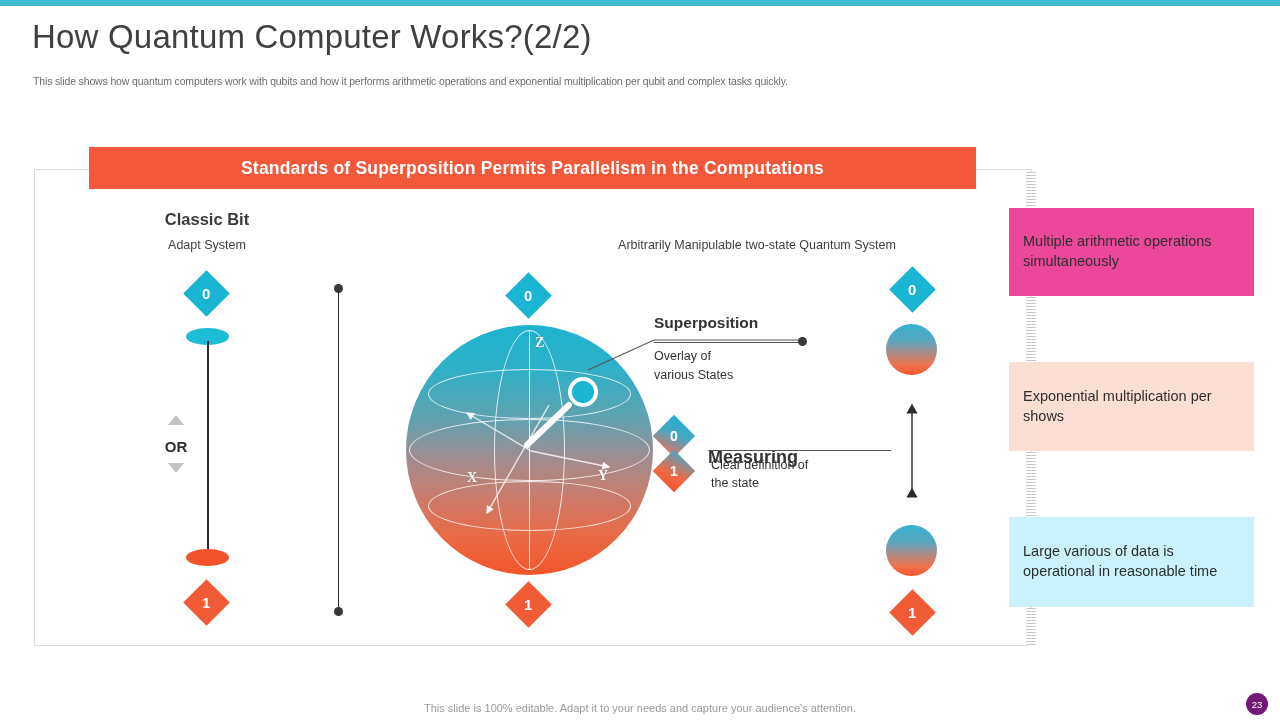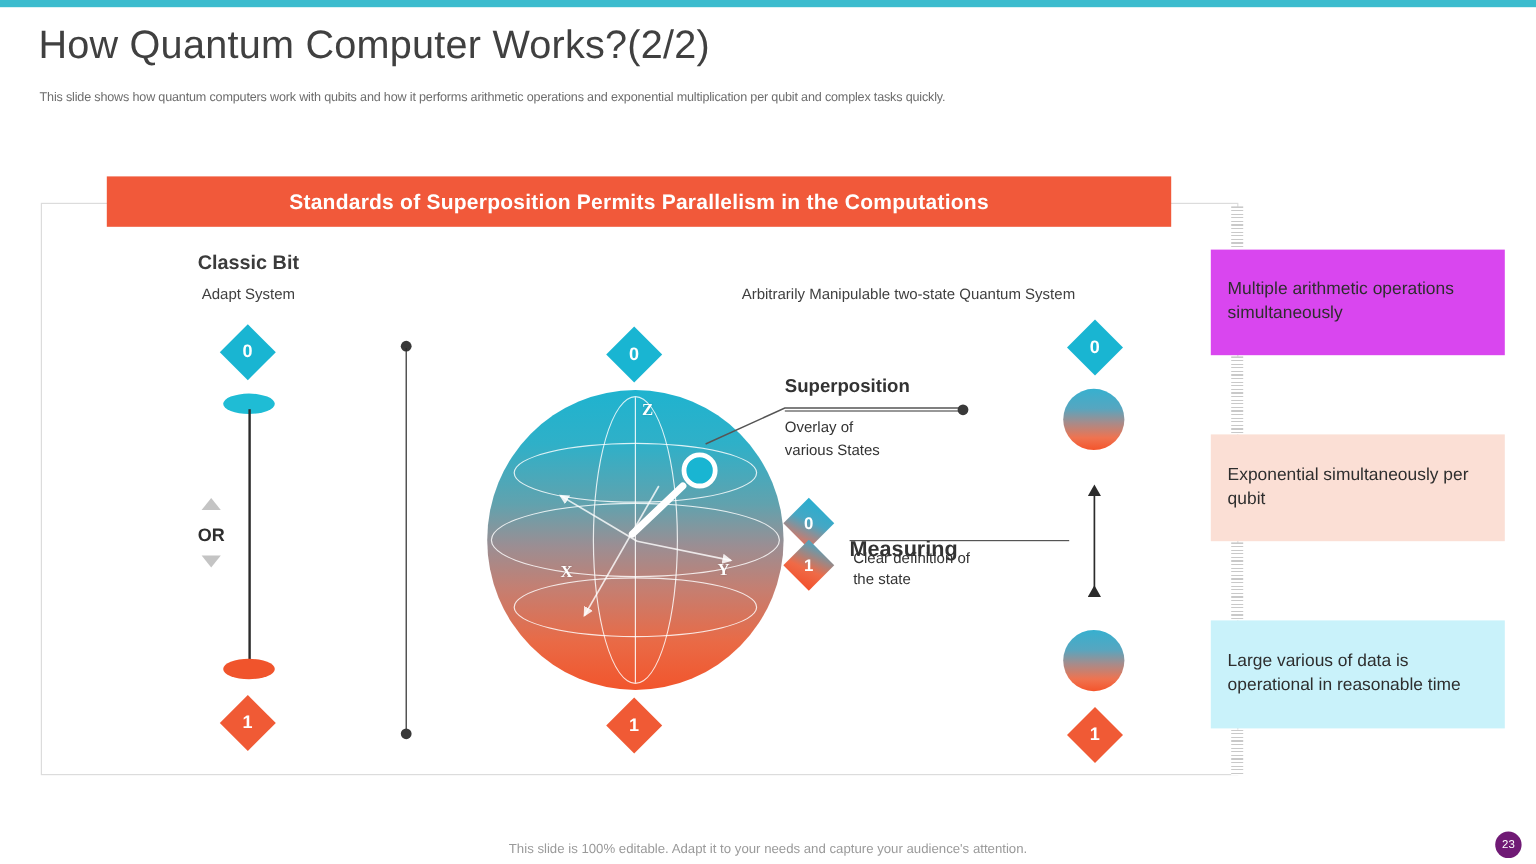--- a/index.html
+++ b/index.html
@@ -236,21 +236,21 @@
   #hatch-3 { top: 452px; height: 65px; }
   #hatch-4 { top: 608px; height: 38px; }
 
   .callout {
     position: absolute; display: flex; align-items: center;
     padding-left: 14px; padding-right: 10px;
   }
   .callout > span {
     font-size: 14.5px; color: #2e2e2e; line-height: 1.35;
   }
-  #callout-1 { left: 1009px; top: 208px; width: 245px; height: 88px; background: #d946ef; }
+  #callout-1 { left: 1009px; top: 208px; width: 245px; height: 88px; background: #ec4899; }
   #callout-2 { left: 1009px; top: 362px; width: 245px; height: 89px; background: #fbdfd5; }
   #callout-3 { left: 1009px; top: 517px; width: 245px; height: 90px; background: #c9f2fa; }
 
   
   #footer-note {
     position: absolute; left: 0; top: 702px; width: 1280px;
     text-align: center; font-size: 11px; color: #9a9a9a;
   }
   #page-badge {
     position: absolute; left: 1246px; top: 693px;
@@ -376,21 +376,21 @@
 
   <div class="hatch" id="hatch-1"></div>
   <div class="hatch" id="hatch-2"></div>
   <div class="hatch" id="hatch-3"></div>
   <div class="hatch" id="hatch-4"></div>
 
   <div class="callout" id="callout-1">
     <span>Multiple arithmetic operations simultaneously</span>
   </div>
   <div class="callout" id="callout-2">
-    <span>Exponential simultaneously per qubit</span>
+    <span>Exponential multiplication per shows</span>
   </div>
   <div class="callout" id="callout-3">
     <span>Large various of data is operational in reasonable time</span>
   </div>
 
   <div id="footer-note">This slide is 100% editable. Adapt it to your needs and capture your audience's attention.</div>
   <div id="page-badge">23</div>
 
 </div>
 

